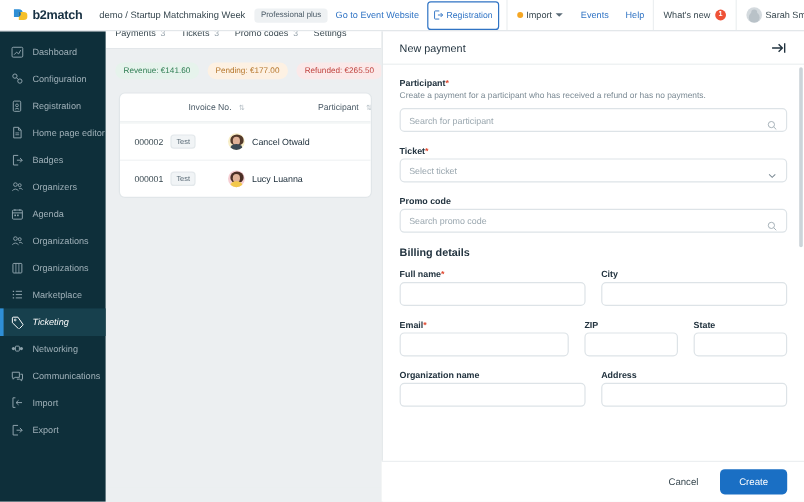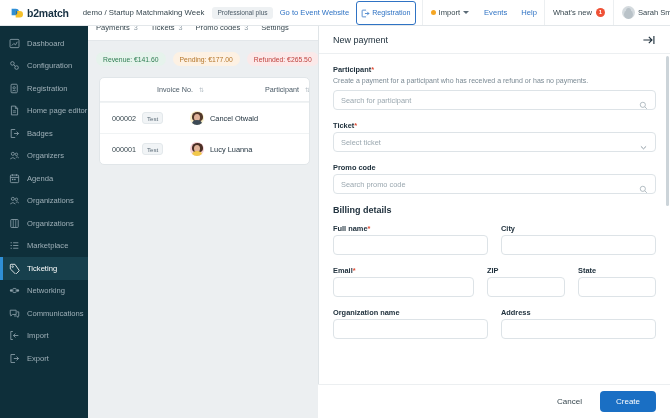--- a/index.html
+++ b/index.html
@@ -63,21 +63,21 @@
   
   .sidebar {
     position: absolute; top: 26px; left: 0; width: 88px; height: 392px;
     background: #0e2f3a; padding-top: 6px; z-index: 30;
   }
   .side-item {
     display: flex; align-items: center; gap: 7px;
     height: 22.5px; padding-left: 9px; position: relative;
     font-size: 7.6px; color: #9fb0b8; white-space: nowrap;
   }
-  .side-item.active { background: #17404d; color: #ffffff; }
+  .side-item.active { background: #17404d; color: #ffffff; font-style: italic; }
   .side-item.active::before {
     content: ""; position: absolute; left: 0; top: 0; bottom: 0; width: 2.5px; background: #2f8fd6;
   }
   .side-ico { width: 11px; height: 11px; flex: 0 0 11px; display: block; }
   .side-ico svg { width: 11px; height: 11px; display: block; }
 
   
   .mid {
     position: absolute; top: 14px; left: 88px; width: 230px; height: 392px;
     background: #eceff1; overflow: hidden;

